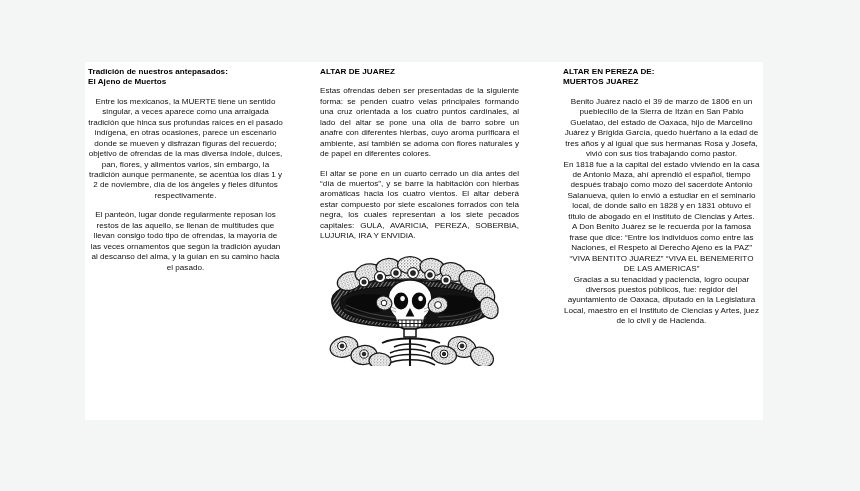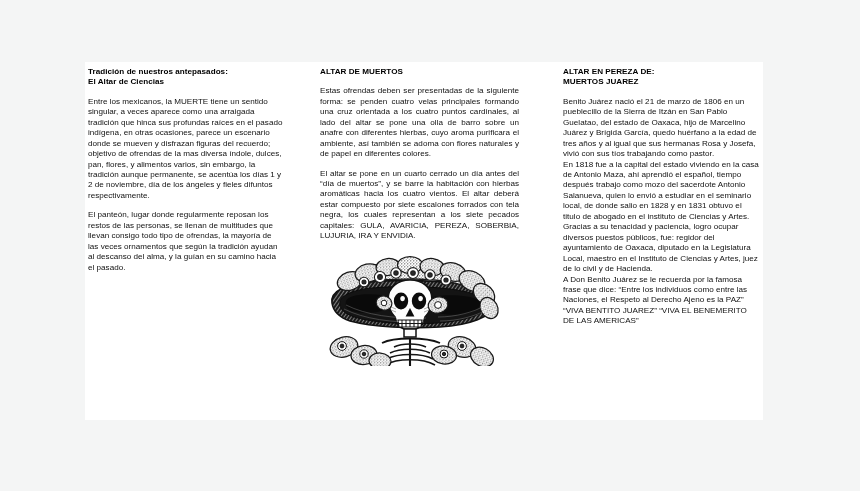--- a/index.html
+++ b/index.html
@@ -57,21 +57,21 @@
     margin: 0 0 9px 0;
     letter-spacing: 0.04px;
   }
 
   .para {
     font-family: "Liberation Sans", sans-serif;
     font-size: 8.1px;
     color: #111111;
     line-height: 10.45px;
     margin: 0 0 9px 0;
-    text-align: left;
+    text-align: center;
     letter-spacing: 0.01px;
   }
 
   .col-1 .para { width: 195px; }
 
   .col-2 .para {
     width: 199px;
     text-align: justify;
     text-justify: inter-word;
   }
@@ -92,27 +92,27 @@
 </style>
 </head>
 <body>
 
 <div id="canvas">
 
   <div id="sheet">
     <div id="columns">
 
       <div class="column col-1">
-        <div class="heading"><span>Tradición de nuestros antepasados:</span><br><span>El Altar de Ciencias</span></div>
+        <div class="heading"><span>Tradición de nuestros antepasados:</span><br><span>El Ajeno de Muertos</span></div>
         <p class="para">Entre los mexicanos, la MUERTE tiene un sentido singular, a veces aparece como una arraigada tradición que hinca sus profundas raíces en el pasado indígena, en otras ocasiones, parece un escenario donde se mueven y disfrazan figuras del recuerdo; objetivo de ofrendas de la mas diversa índole, dulces, pan, flores, y alimentos varios, sin embargo, la tradición aunque permanente, se acentúa los días 1 y 2 de noviembre, día de los ángeles y fieles difuntos respectivamente.</p>
-        <p class="para">El panteón, lugar donde regularmente reposan los restos de las personas, se llenan de multitudes que llevan consigo todo tipo de ofrendas, la mayoría de las veces ornamentos que según la tradición ayudan al descanso del alma, y la guían en su camino hacia el pasado.</p>
+        <p class="para">El panteón, lugar donde regularmente reposan los restos de las aquello, se llenan de multitudes que llevan consigo todo tipo de ofrendas, la mayoría de las veces ornamentos que según la tradición ayudan al descanso del alma, y la guían en su camino hacia el pasado.</p>
       </div>
 
       <div class="column col-2">
-        <div class="heading">ALTAR DE MUERTOS</div>
+        <div class="heading">ALTAR DE JUAREZ</div>
         <p class="para">Estas ofrendas deben ser presentadas de la siguiente forma: se penden cuatro velas principales formando una cruz orientada a los cuatro puntos cardinales, al lado del altar se pone una olla de barro sobre un anafre con diferentes hierbas, cuyo aroma purificara el ambiente, así también se adoma con flores naturales y de papel en diferentes colores.</p>
         <p class="para"> El altar se pone en un cuarto cerrado un día antes del “día de muertos”, y se barre la habitación con hierbas aromáticas hacia los cuatro vientos. El altar deberá estar compuesto por siete escalones forrados con tela negra, los cuales representan a los siete pecados capitales: GULA, AVARICIA, PEREZA, SOBERBIA, LUJURIA, IRA Y ENVIDIA.</p>
 
         <div class="figure">
           <svg width="190" height="115" viewBox="0 0 190 115" xmlns="http://www.w3.org/2000/svg">
             <defs>
               <pattern id="hatch" width="3" height="3" patternUnits="userSpaceOnUse" patternTransform="rotate(35)">
                 <rect width="3" height="3" fill="#1a1a1a"></rect>
                 <line x1="0" y1="0" x2="0" y2="3" stroke="#ffffff" stroke-width="0.9"></line>
               </pattern>
@@ -239,22 +239,22 @@
               <path d="M26 54 C46 64 74 68 106 67" fill="none"></path>
               <path d="M118 66 C136 66 154 61 164 55" fill="none"></path>
               <path d="M120 70 C138 70 156 65 166 59" fill="none"></path>
             </g>
           </svg>
         </div>
       </div>
 
       <div class="column col-3">
         <div class="heading"><span>ALTAR EN PEREZA DE:</span><br><span>MUERTOS JUAREZ</span></div>
-        <p class="para tight">Benito Juárez nació el 21 de marzo de 1806 en un pueblecillo de la Sierra de Itzán en San Pablo Guelatao, del estado de Oaxaca, hijo de Marcelino Juárez y Brígida García, quedo huérfano a la edad de tres años y al igual que sus hermanas Rosa y Josefa, vivió con sus tíos trabajando como pastor.</p>
+        <p class="para tight">Benito Juárez nació el 39 de marzo de 1806 en un pueblecillo de la Sierra de Itzán en San Pablo Guelatao, del estado de Oaxaca, hijo de Marcelino Juárez y Brígida García, quedo huérfano a la edad de tres años y al igual que sus hermanas Rosa y Josefa, vivió con sus tíos trabajando como pastor.</p>
         <p class="para tight">En 1818 fue a la capital del estado viviendo en la casa de Antonio Maza, ahí aprendió el español, tiempo después trabajo como mozo del sacerdote Antonio Salanueva, quien lo envió a estudiar en el seminario local, de donde salio en 1828 y en 1831 obtuvo el titulo de abogado en el instituto de Ciencias y Artes.</p>
+        <p class="para tight">A Don Benito Juárez se le recuerda por la famosa frase que dice: “Entre los individuos como entre las Naciones, el Respeto al Derecho Ajeno es la PAZ” “VIVA BENTITO JUAREZ” “VIVA EL BENEMERITO DE LAS AMERICAS”</p>
         <p class="para tight">Gracias a su tenacidad y paciencia, logro ocupar diversos puestos públicos, fue: regidor del ayuntamiento de Oaxaca, diputado en la Legislatura Local, maestro en el Instituto de Ciencias y Artes, juez de lo civil y de Hacienda.</p>
-        <p class="para tight">A Don Benito Juárez se le recuerda por la famosa frase que dice: “Entre los individuos como entre las Naciones, el Respeto al Derecho Ajeno es la PAZ” “VIVA BENTITO JUAREZ” “VIVA EL BENEMERITO DE LAS AMERICAS”</p>
       </div>
 
     </div>
   </div>
 
 </div>
 
 </body></html>

